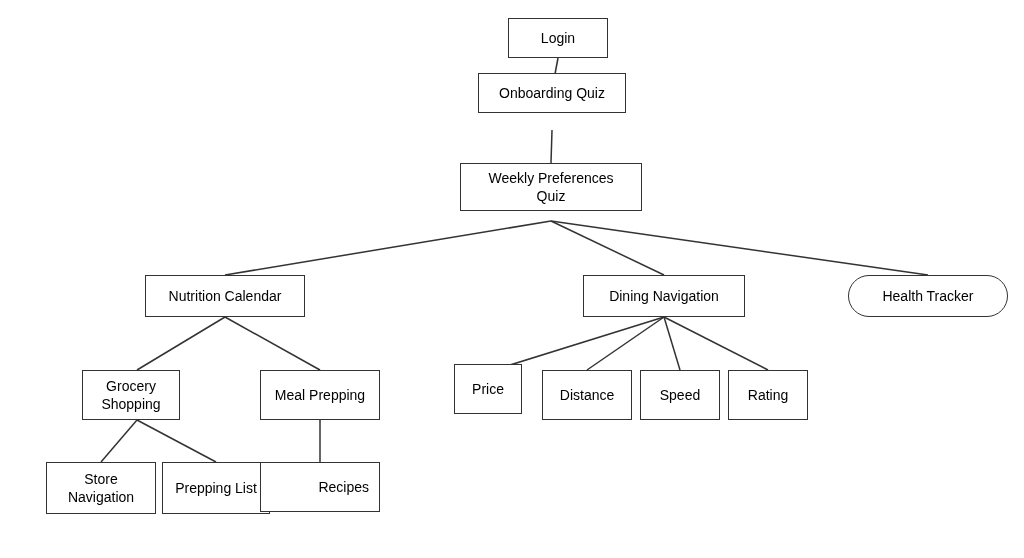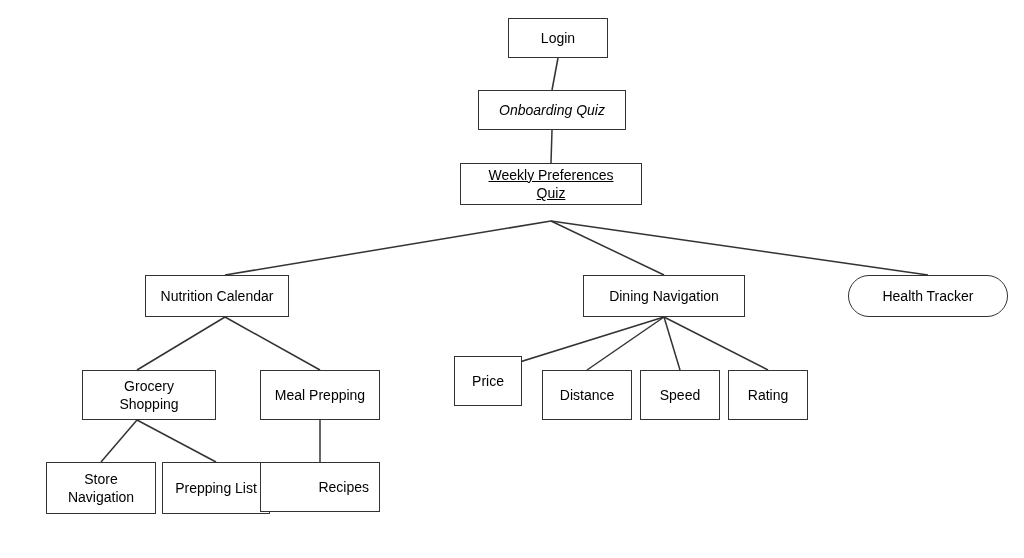--- a/index.html
+++ b/index.html
@@ -68,49 +68,49 @@
 
     <line x1="97" y1="420" x2="176" y2="462" stroke="#333" stroke-width="1.5"></line>
 
     <line x1="280" y1="420" x2="280" y2="462" stroke="#333" stroke-width="1.5"></line>
   </svg>
 
   <div class="node" style="left:468px; top:18px; width:100px; height:40px;">
     <span>Login</span>
   </div>
 
-  <div class="node" style="left:438px; top:90px; width:148px; height:40px;font-style:italic;">
+  <div class="node" style="left:438px; top:73px; width:148px; height:40px;">
     <span>Onboarding Quiz</span>
   </div>
 
-  <div class="node" style="left:420px; top:163px; width:182px; height:42px;text-decoration:underline;">
+  <div class="node" style="left:420px; top:163px; width:182px; height:48px;">
     <span>Weekly Preferences<br>Quiz</span>
   </div>
 
-  <div class="node" style="left:105px; top:275px; width:144px; height:42px;">
+  <div class="node" style="left:105px; top:275px; width:160px; height:42px;">
     <span>Nutrition Calendar</span>
   </div>
 
   <div class="node" style="left:543px; top:275px; width:162px; height:42px;text-align:center;">
     <span>Dining Navigation</span>
   </div>
 
   <div class="node" style="left:808px; top:275px; width:160px; height:42px;border-radius:21px;">
     <span>Health Tracker</span>
   </div>
 
-  <div class="node" style="left:42px; top:370px; width:134px; height:50px;">
+  <div class="node" style="left:42px; top:370px; width:98px; height:50px;">
     <span>Grocery<br>Shopping</span>
   </div>
 
   <div class="node" style="left:220px; top:370px; width:120px; height:50px;">
     <span>Meal Prepping</span>
   </div>
 
-  <div class="node" style="left:414px; top:356px; width:68px; height:50px;">
+  <div class="node" style="left:414px; top:364px; width:68px; height:50px;">
     <span>Price</span>
   </div>
 
   <div class="node" style="left:502px; top:370px; width:90px; height:50px;">
     <span>Distance</span>
   </div>
 
   <div class="node" style="left:600px; top:370px; width:80px; height:50px;">
     <span>Speed</span>
   </div>

